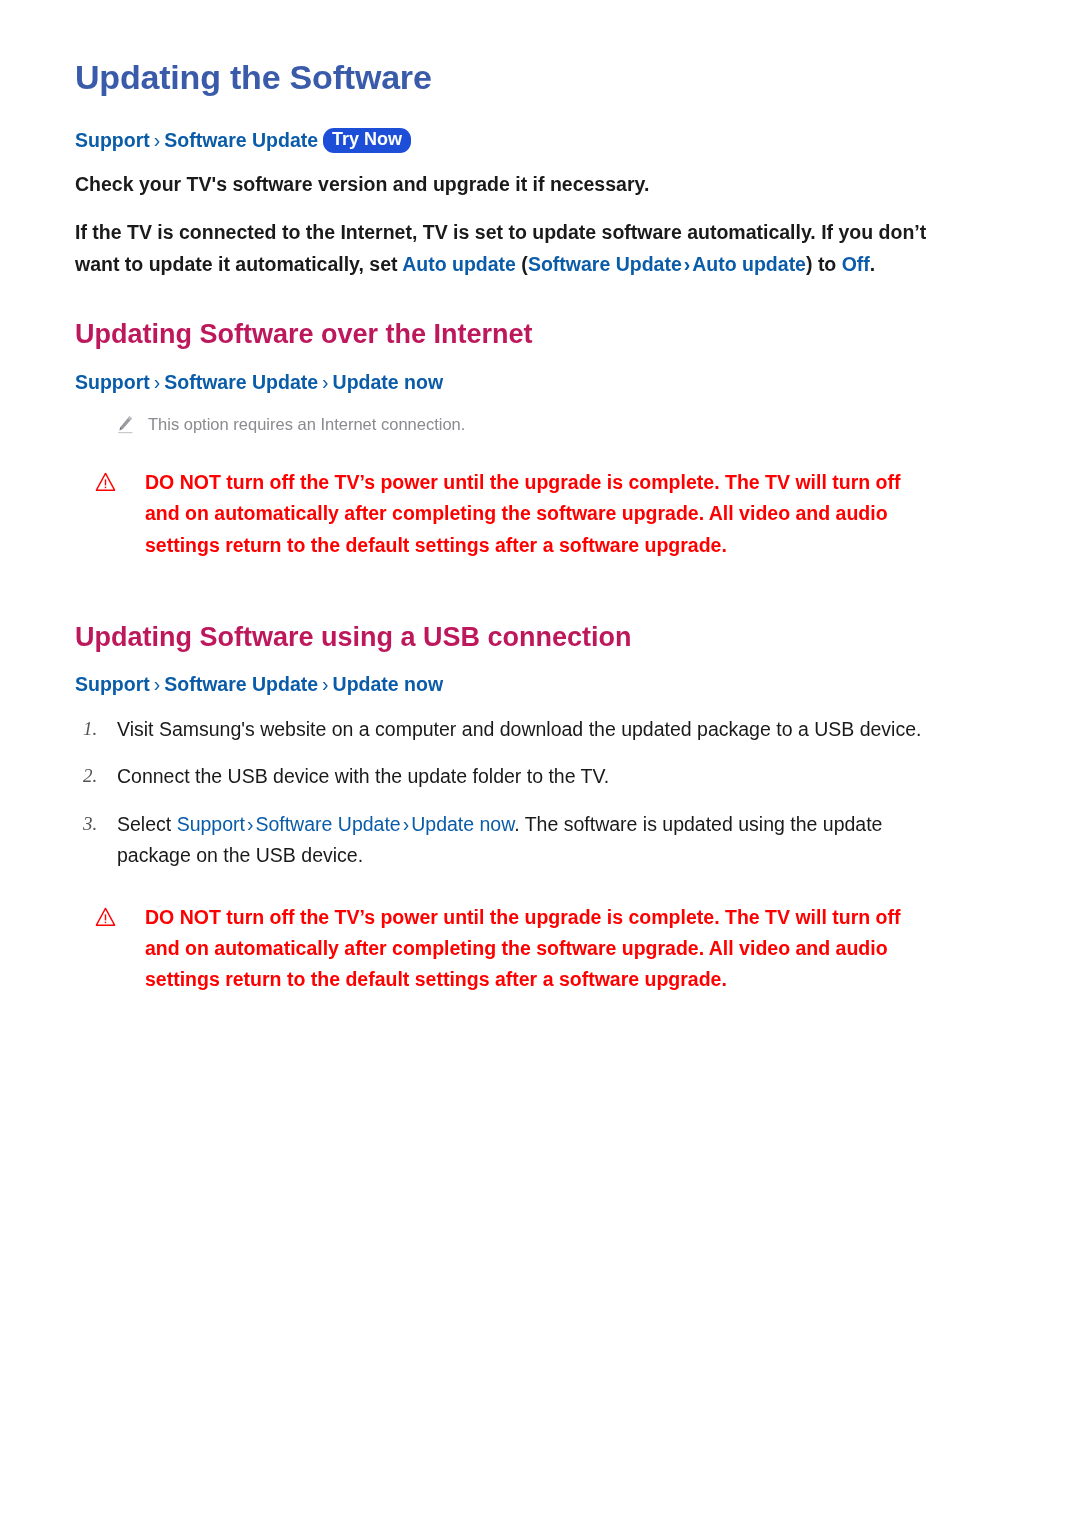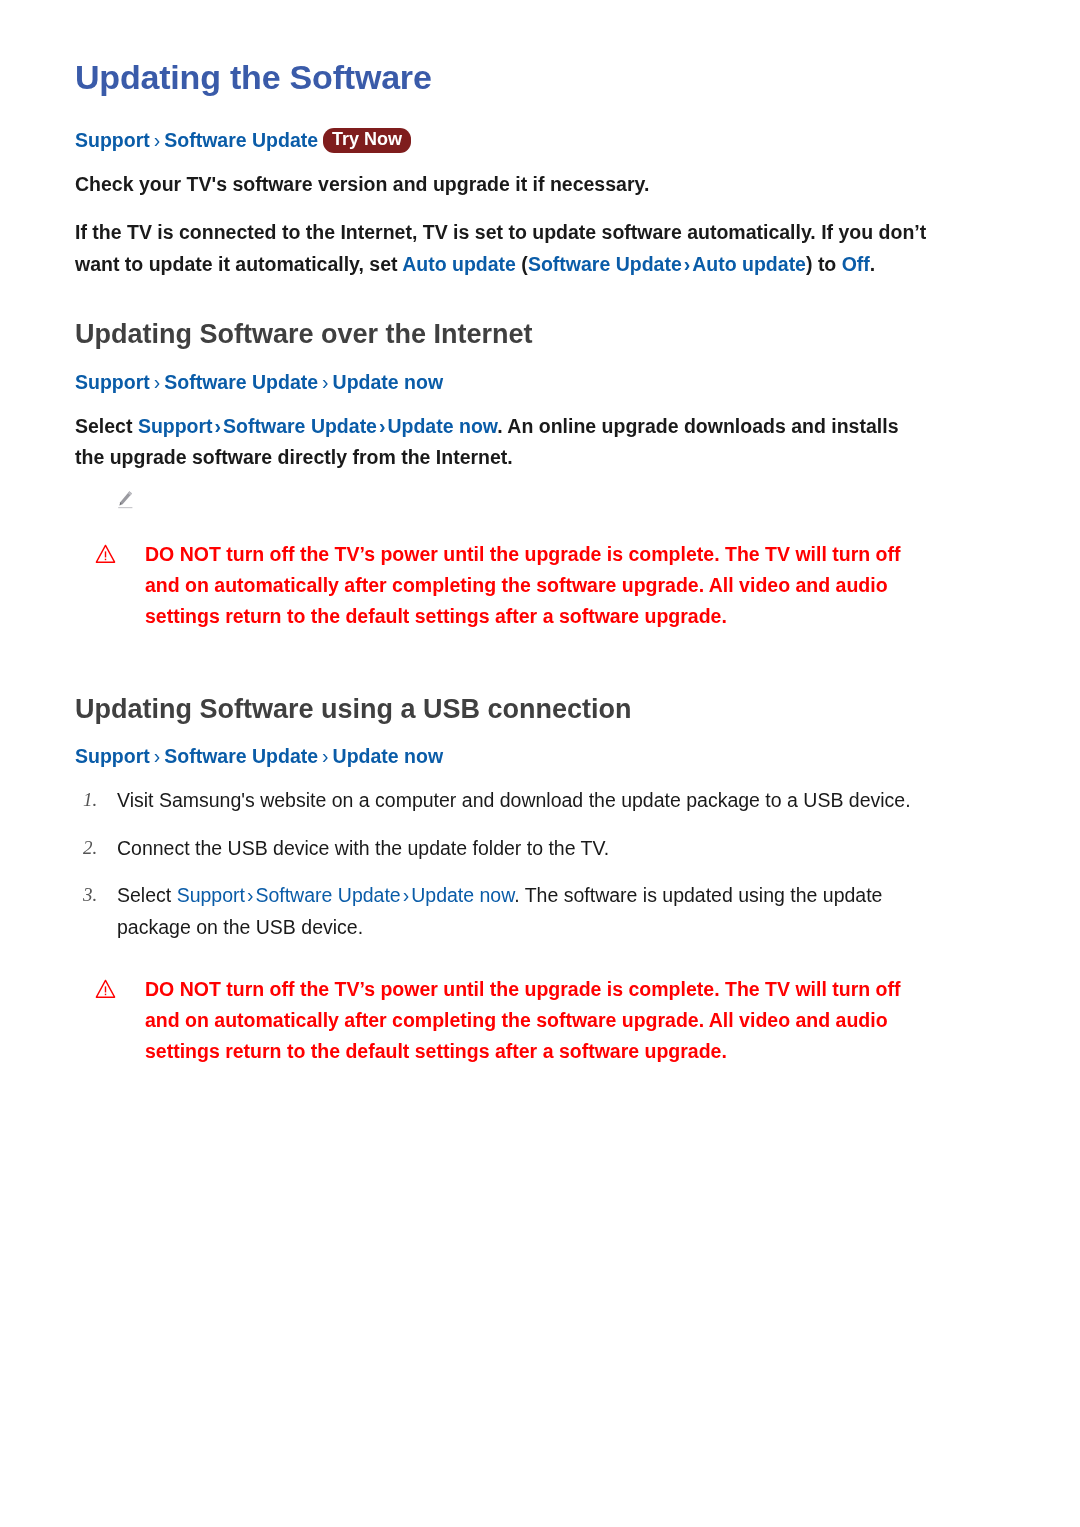--- a/index.html
+++ b/index.html
@@ -46,21 +46,21 @@
     display: block;
   }
   .breadcrumb .crumb { color: #0a5ca8; }
   .breadcrumb .sep {
     color: #0a5ca8;
     font-weight: normal;
     padding: 0 4px;
   }
   .try-now {
     display: inline-block;
-    background: #7f1d1d;
+    background: #1d4ed8;
     color: #ffffff;
     border-radius: 11px;
     padding: 1px 9px 3px 9px;
     font-size: 18px;
     font-weight: bold;
     line-height: 1.15;
     vertical-align: 2px;
     margin-left: 5px;
   }
 
@@ -79,21 +79,21 @@
   }
   .lnk-sep {
     color: #0a5ca8;
     padding: 0 2px;
   }
 
   
   .section-heading {
     font-size: 27px;
     font-weight: bold;
-    color: #404040;
+    color: #be185d;
     margin: 38px 0 18px 0;
     line-height: 1.2;
   }
   .section-heading.second { margin-top: 60px; }
 
   
   .note {
     display: flex;
     align-items: flex-start;
     gap: 14px;
@@ -183,29 +183,29 @@
     <p class="para">Check your TV's software version and upgrade it if necessary.</p>
 
     <p class="para"><span>If the TV is connected to the Internet, TV is set to update software automatically. If you don’t want to update it automatically, set </span><span class="lnk">Auto update</span><span> (</span><span class="lnk">Software Update</span><span class="lnk-sep">›</span><span class="lnk">Auto update</span><span>) to </span><span class="lnk">Off</span><span>.</span></p>
 
     <h2 class="section-heading">Updating Software over the Internet</h2>
 
     <div class="breadcrumb">
       <span class="crumb">Support</span><span class="sep">›</span><span class="crumb">Software Update</span><span class="sep">›</span><span class="crumb">Update now</span>
     </div>
 
-    <p class="para tight"><span>Select </span><span class="lnk">Support</span><span class="lnk-sep">›</span><span class="lnk">Software Update</span><span class="lnk-sep">›</span><span class="lnk">Update now</span><span>. An online upgrade downloads and installs the upgrade software directly from the Internet.</span></p>
 
     <div class="note">
       <svg class="pencil-icon" viewBox="0 0 17 19" aria-hidden="true">
         <path d="M12.4 1.2 L15.0 3.6 L5.6 14.2 L2.6 15.6 L3.2 12.3 Z" fill="#9a9aa0"></path>
         <path d="M12.4 1.2 L15.0 3.6 L13.4 5.4 L10.8 3.0 Z" fill="#bdbdc2"></path>
         <path d="M2.6 15.6 L3.2 12.3 L4.6 13.6 Z" fill="#6f6f74"></path>
         <rect x="1.2" y="17.0" width="14.2" height="1.2" fill="#c9c9cd"></rect>
       </svg>
+      <div class="note-text">This option requires an Internet connection.</div>
     </div>
 
     <div class="warning">
       <svg class="warn-icon" viewBox="0 0 21 20" aria-hidden="true">
         <path d="M10.5 1.4 L19.6 18.2 L1.4 18.2 Z" fill="none" stroke="#ff0000" stroke-width="1.4" stroke-linejoin="round"></path>
         <rect x="9.8" y="7.4" width="1.4" height="6.0" fill="#ff0000"></rect>
         <rect x="9.8" y="14.7" width="1.4" height="1.5" fill="#ff0000"></rect>
       </svg>
       <div class="warn-text">DO NOT turn off the TV’s power until the upgrade is complete. The TV will turn off and on automatically after completing the software upgrade. All video and audio settings return to the default settings after a software upgrade.</div>
     </div>
@@ -213,21 +213,21 @@
     <h2 class="section-heading second">Updating Software using a USB connection</h2>
 
     <div class="breadcrumb">
       <span class="crumb">Support</span><span class="sep">›</span><span class="crumb">Software Update</span><span class="sep">›</span><span class="crumb">Update now</span>
     </div>
 
     <ol class="steps">
       <li>
         <span class="num">1.</span>
         <div class="step-body">
-          <span>Visit Samsung's website on a computer and download the update package to a USB device.</span>
+          <span>Visit Samsung's website on a computer and download the updated package to a USB device.</span>
         </div>
       </li>
       <li>
         <span class="num">2.</span>
         <div class="step-body">Connect the USB device with the update folder to the TV.</div>
       </li>
       <li>
         <span class="num">3.</span>
         <div class="step-body"><span>Select </span><span class="lnk">Support</span><span class="lnk-sep">›</span><span class="lnk">Software Update</span><span class="lnk-sep">›</span><span class="lnk">Update now</span><span>. The software is updated using the update package on the USB device.</span></div>
       </li>

